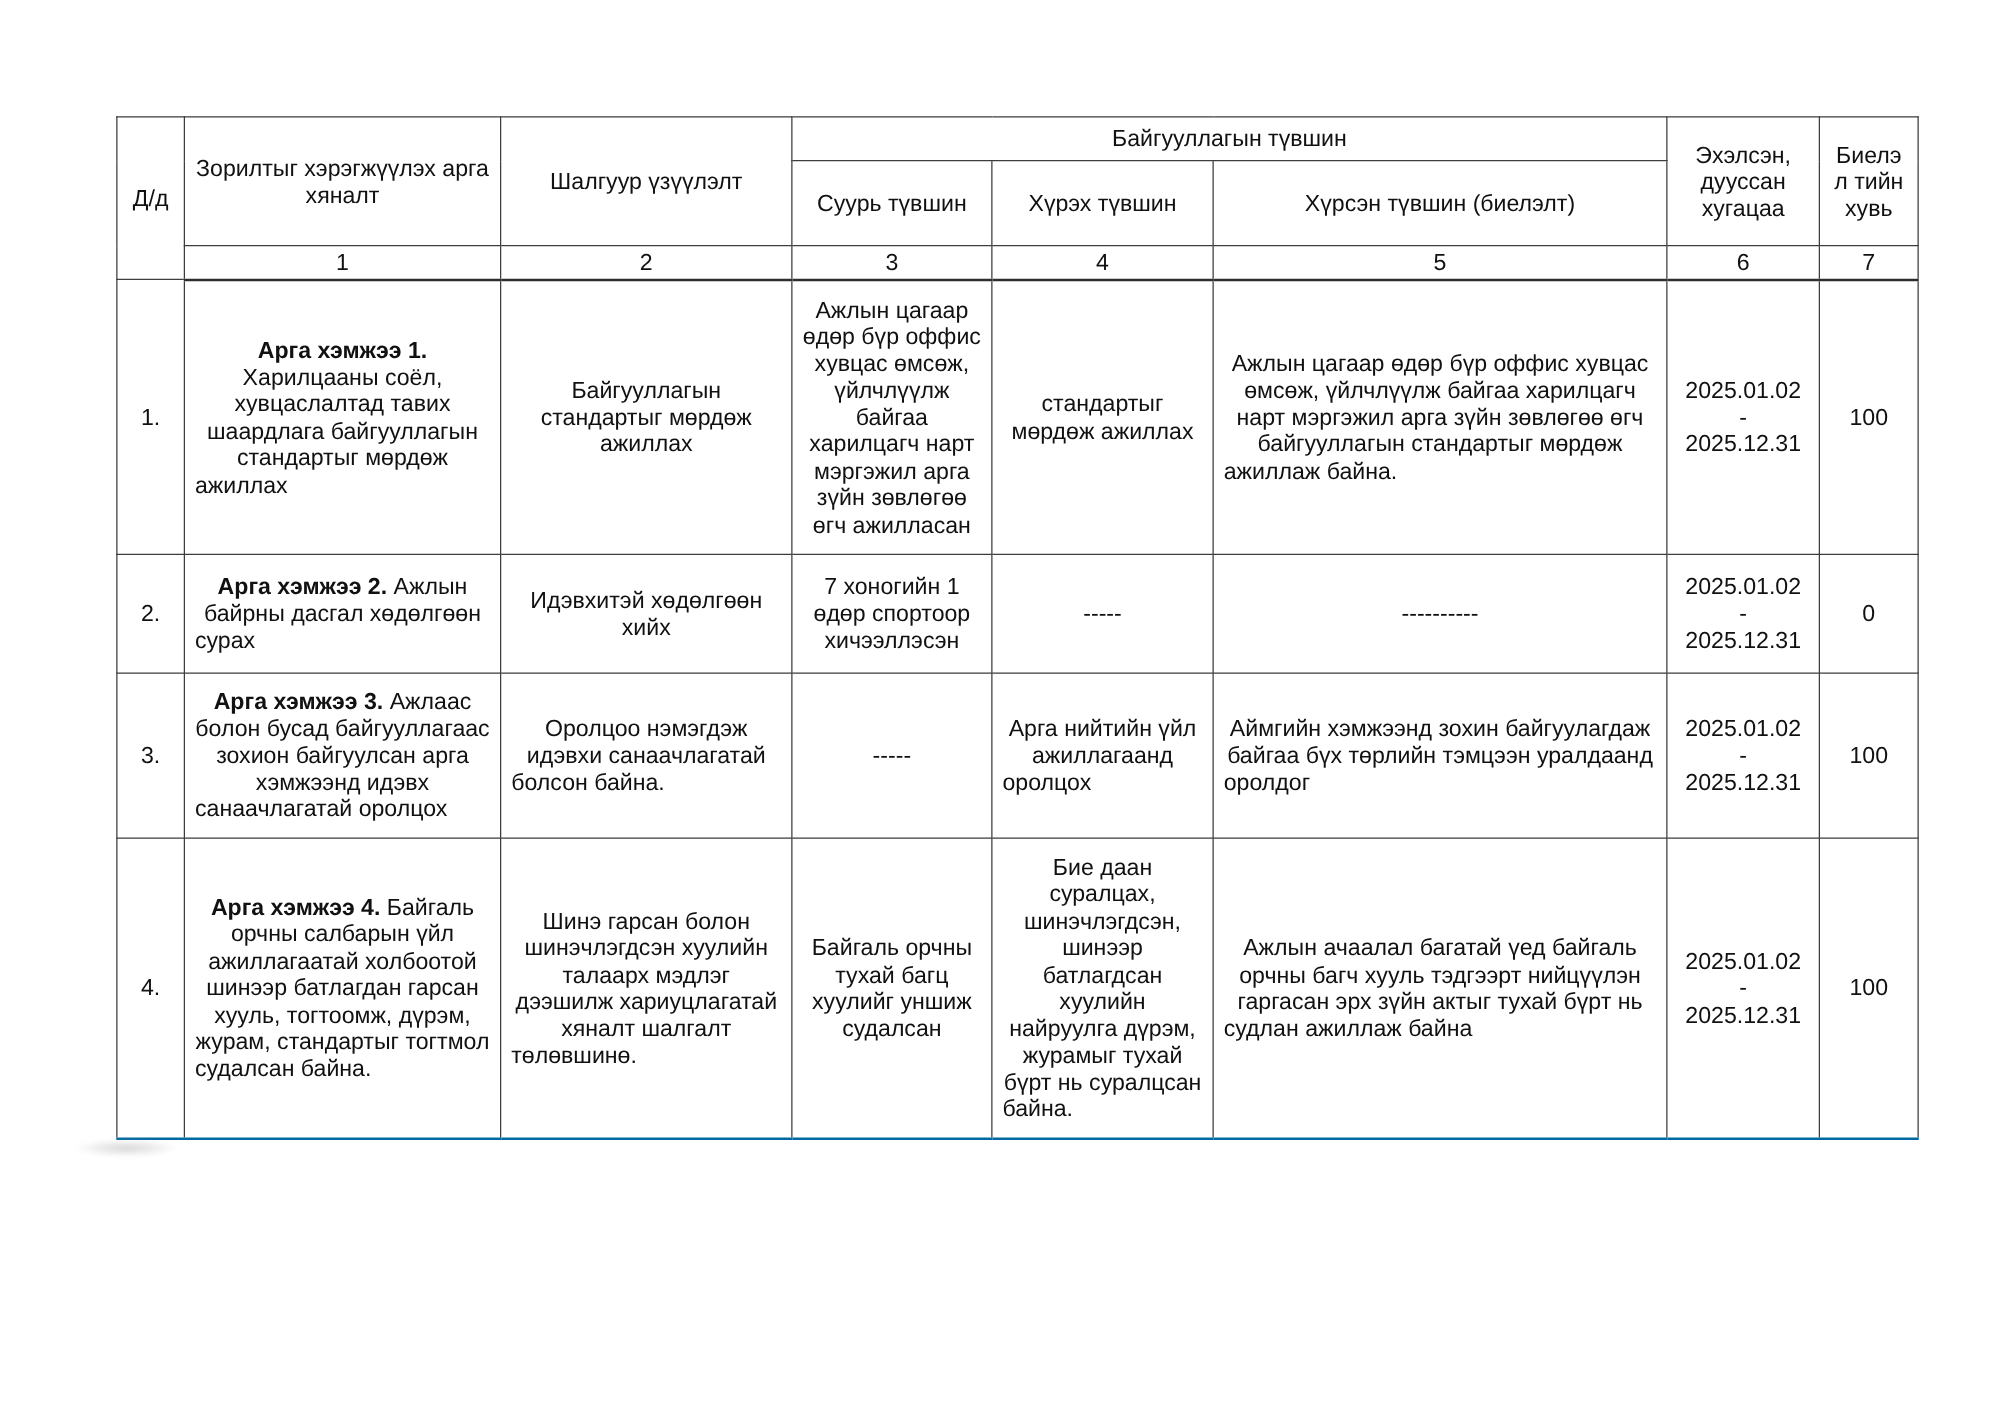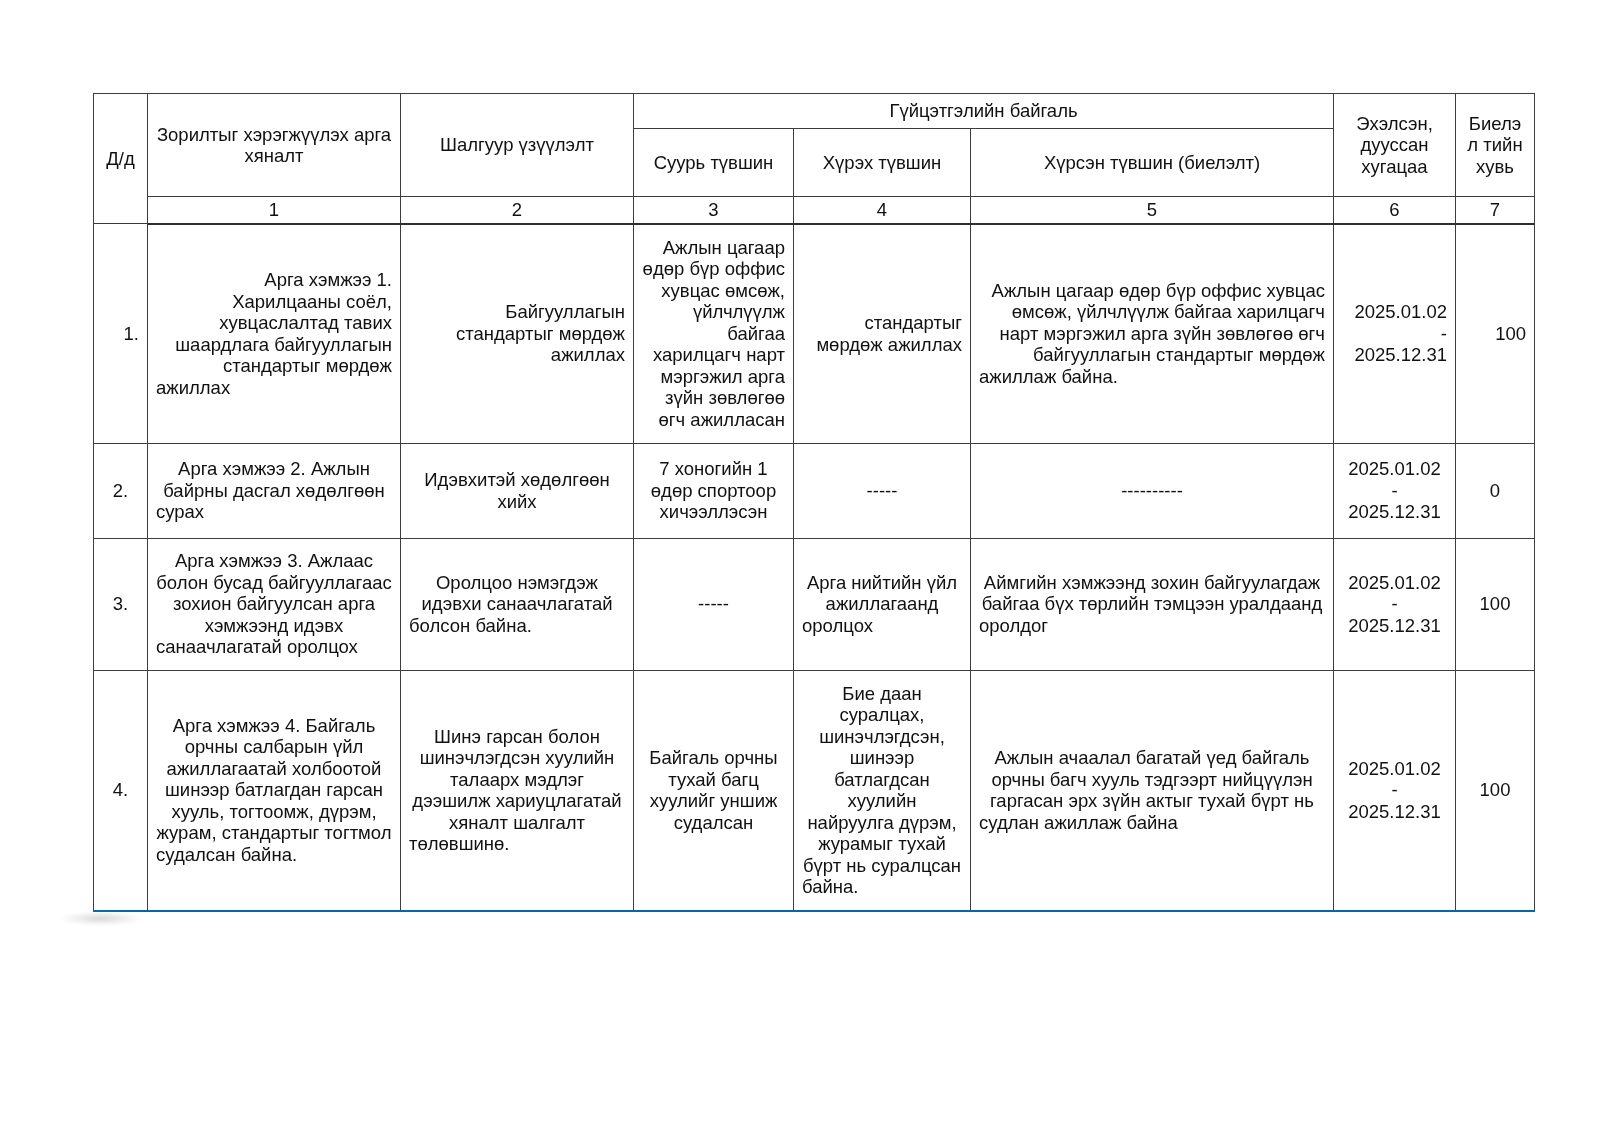--- a/index.html
+++ b/index.html
@@ -28,33 +28,33 @@
     vertical-align:middle;
     text-align:center;
     padding:2px 8px;
     overflow:hidden;
     word-wrap:break-word;
   }
   
   tr.h1 td{height:30px;}
   tr.h2 td{height:63px;}
   tr.hn td{height:21px;border-bottom:2px solid #2e2e2e;}
-  tr.r1 td{height:214px;text-align:right;}
+  tr.r1 td{height:214px;}
   tr.r2 td{height:90px;}
   tr.r3 td{height:127px;}
   tr.r4 td{height:235px;border-bottom:2px solid #0369a1;}
 
   .h-measure{padding:0 28px;}
   .h-bottom{vertical-align:bottom;padding-bottom:3px;}
 
   .justify{text-align:justify;text-align-last:left;}
   .left{text-align:left;}
   .vtop{vertical-align:top;}
   .vbottom{vertical-align:bottom;}
-  .bold-lead{font-weight:normal;}
+  .bold-lead{font-weight:bold;}
 
   .crit-narrow{padding:0 30px;}
   .crit-narrow2{padding:0 16px;}
   .base-narrow{padding:0 12px;}
   .target-narrow{padding:0 20px;}
   .pb6{padding-bottom:6px;}
   .pt8{padding-top:8px;}
   .pt10{padding-top:10px;}
   .pt4{padding-top:4px;}
   .pt40{padding-top:40px;}
@@ -84,21 +84,21 @@
     <col style="width:363px">
     <col style="width:122px">
     <col style="width:79px">
   </colgroup>
 
   <tbody>
         <tr class="h1">
     <td rowspan="3">Д/д</td>
     <td rowspan="2" class="h-measure">Зорилтыг хэрэгжүүлэх арга хяналт</td>
     <td rowspan="2">Шалгуур үзүүлэлт</td>
-    <td colspan="3">Гүйцэтгэлийн байгаль</td>
+    <td colspan="3">Байгууллагын түвшин</td>
     <td rowspan="2" class="h-bottom">Эхэлсэн, дууссан хугацаа</td>
     <td rowspan="2" class="h-bottom">Биелэл тийн хувь</td>
   </tr>
 
   <tr class="h2">
     <td>Суурь түвшин</td>
     <td>Хүрэх түвшин</td>
     <td>Хүрсэн түвшин (биелэлт)</td>
   </tr>
 

